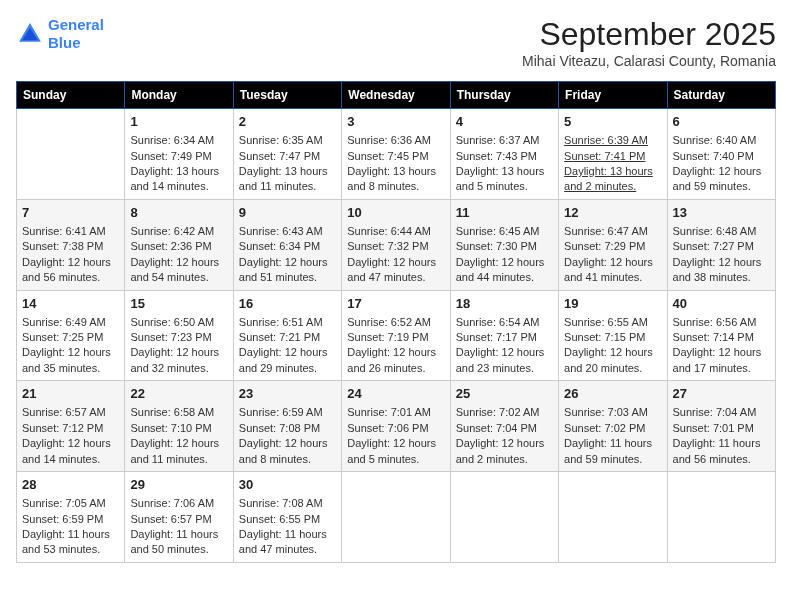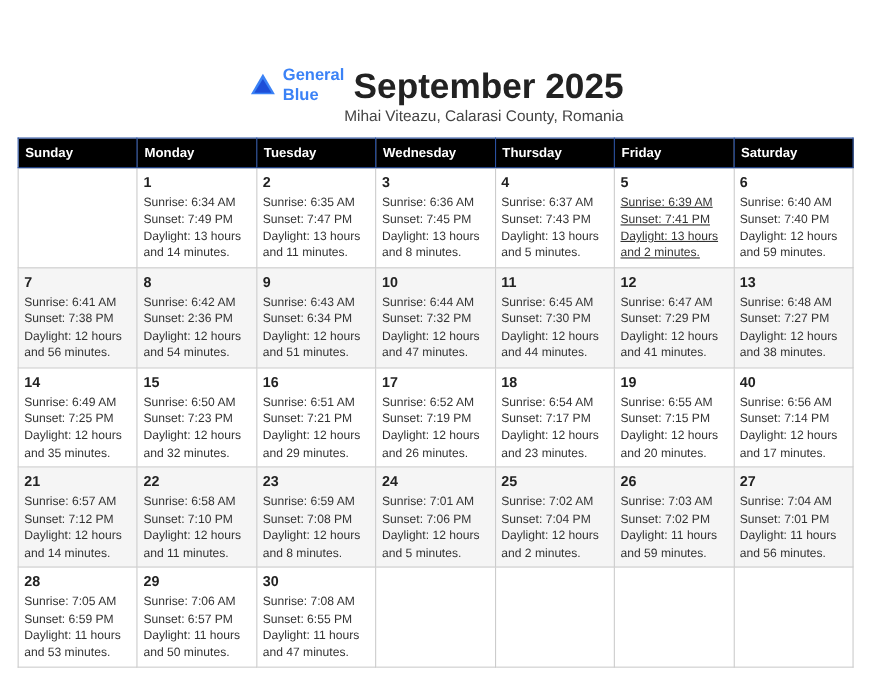--- a/index.html
+++ b/index.html
@@ -5,24 +5,23 @@
     * { box-sizing: border-box; margin: 0; padding: 0; }
     body {
       font-family: Arial, sans-serif;
       background: #fff;
       width: 792px;
       min-height: 612px;
       padding: 16px;
     }
     .header {
       display: flex;
-      justify-content: center;
+      justify-content: space-between;
       align-items: flex-start;
       margin-bottom: 12px;
-      margin-top: 44px;
     }
     .logo {
       display: flex;
       align-items: center;
       gap: 4px;
     }
     .logo-text {
       font-size: 15px;
       font-weight: bold;
       color: #333;
@@ -33,21 +32,21 @@
     }
     .logo-icon {
       width: 28px;
       height: 28px;
     }
     .title-block {
       text-align: right;
     }
     .month-title {
       font-size: 32px;
-      font-weight: bold;
+      font-weight: normal;
       color: #222;
     }
     .subtitle {
       font-size: 14px;
       color: #444;
     }
     table {
       width: 100%;
       border-collapse: collapse;
       font-size: 11px;

